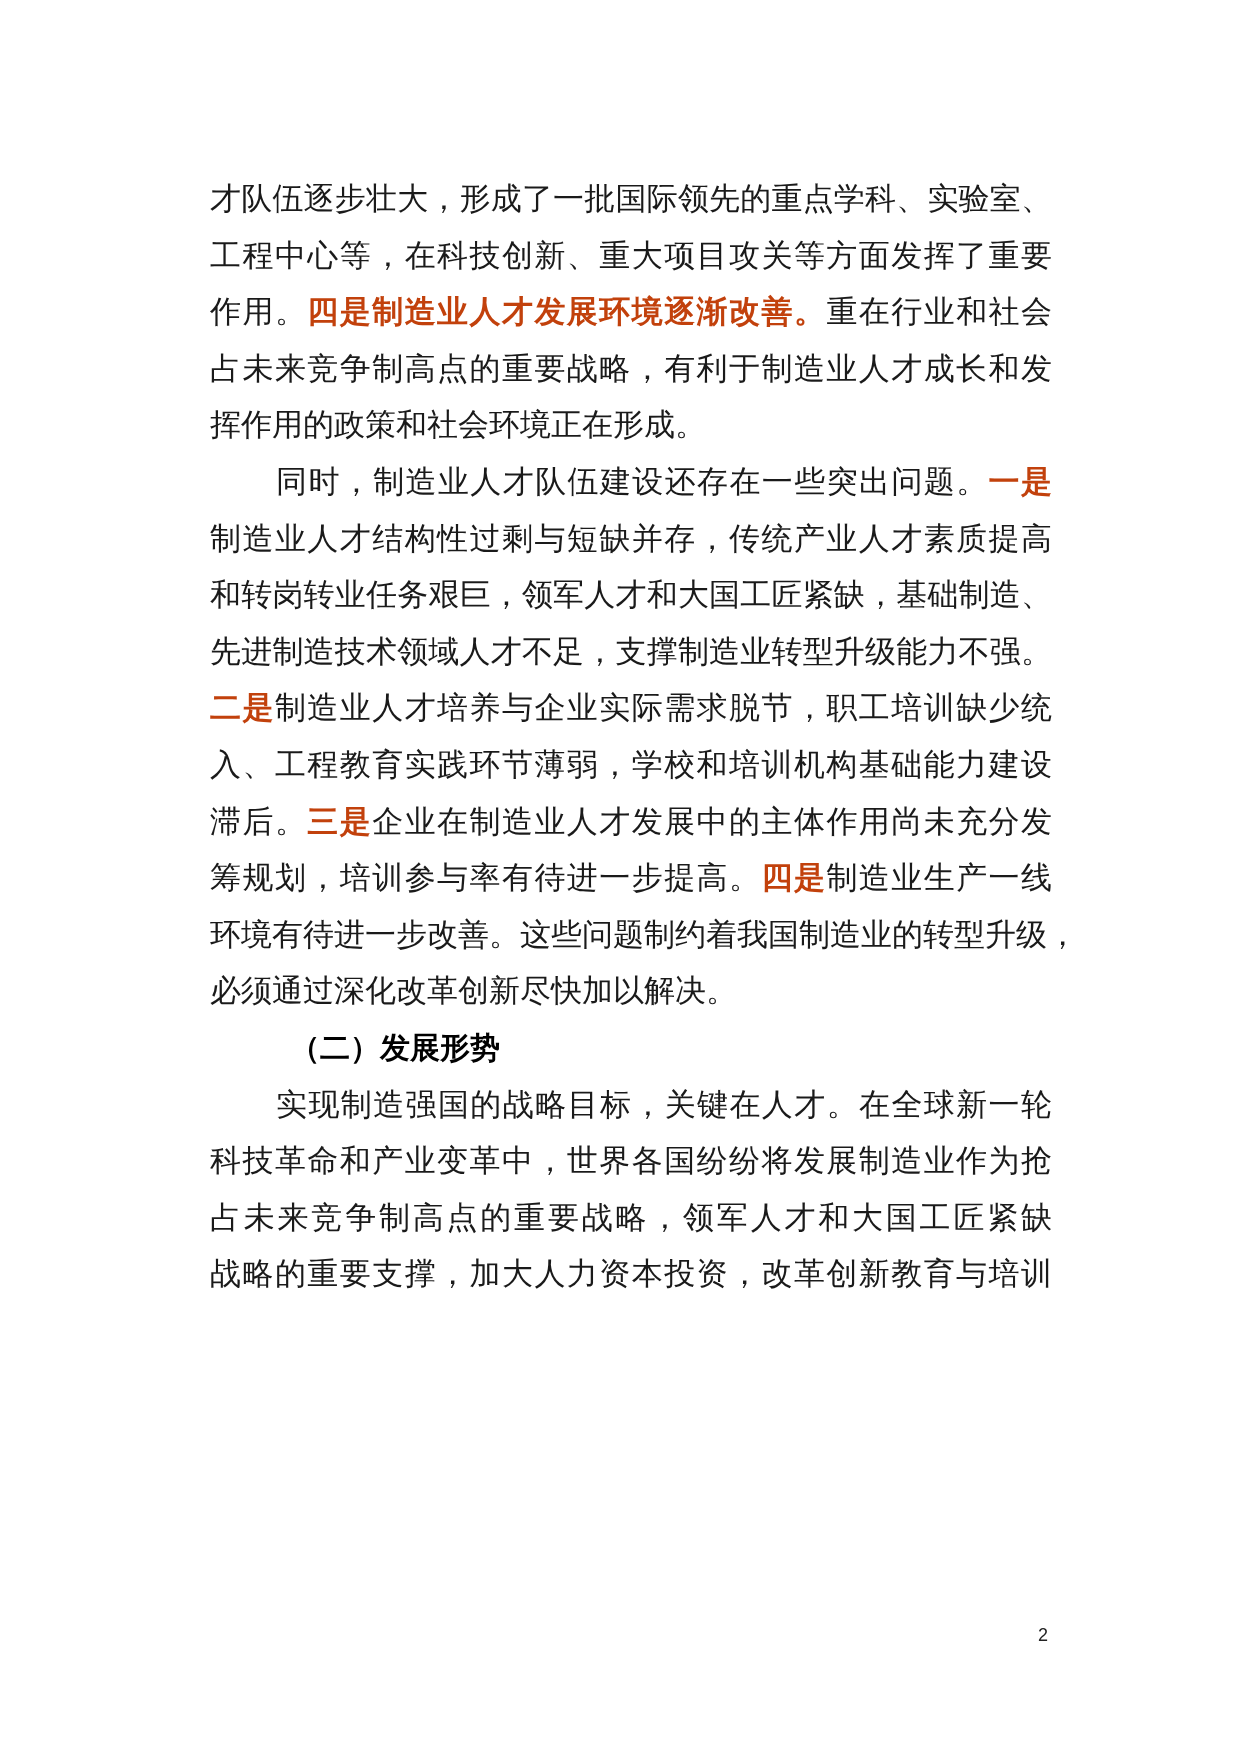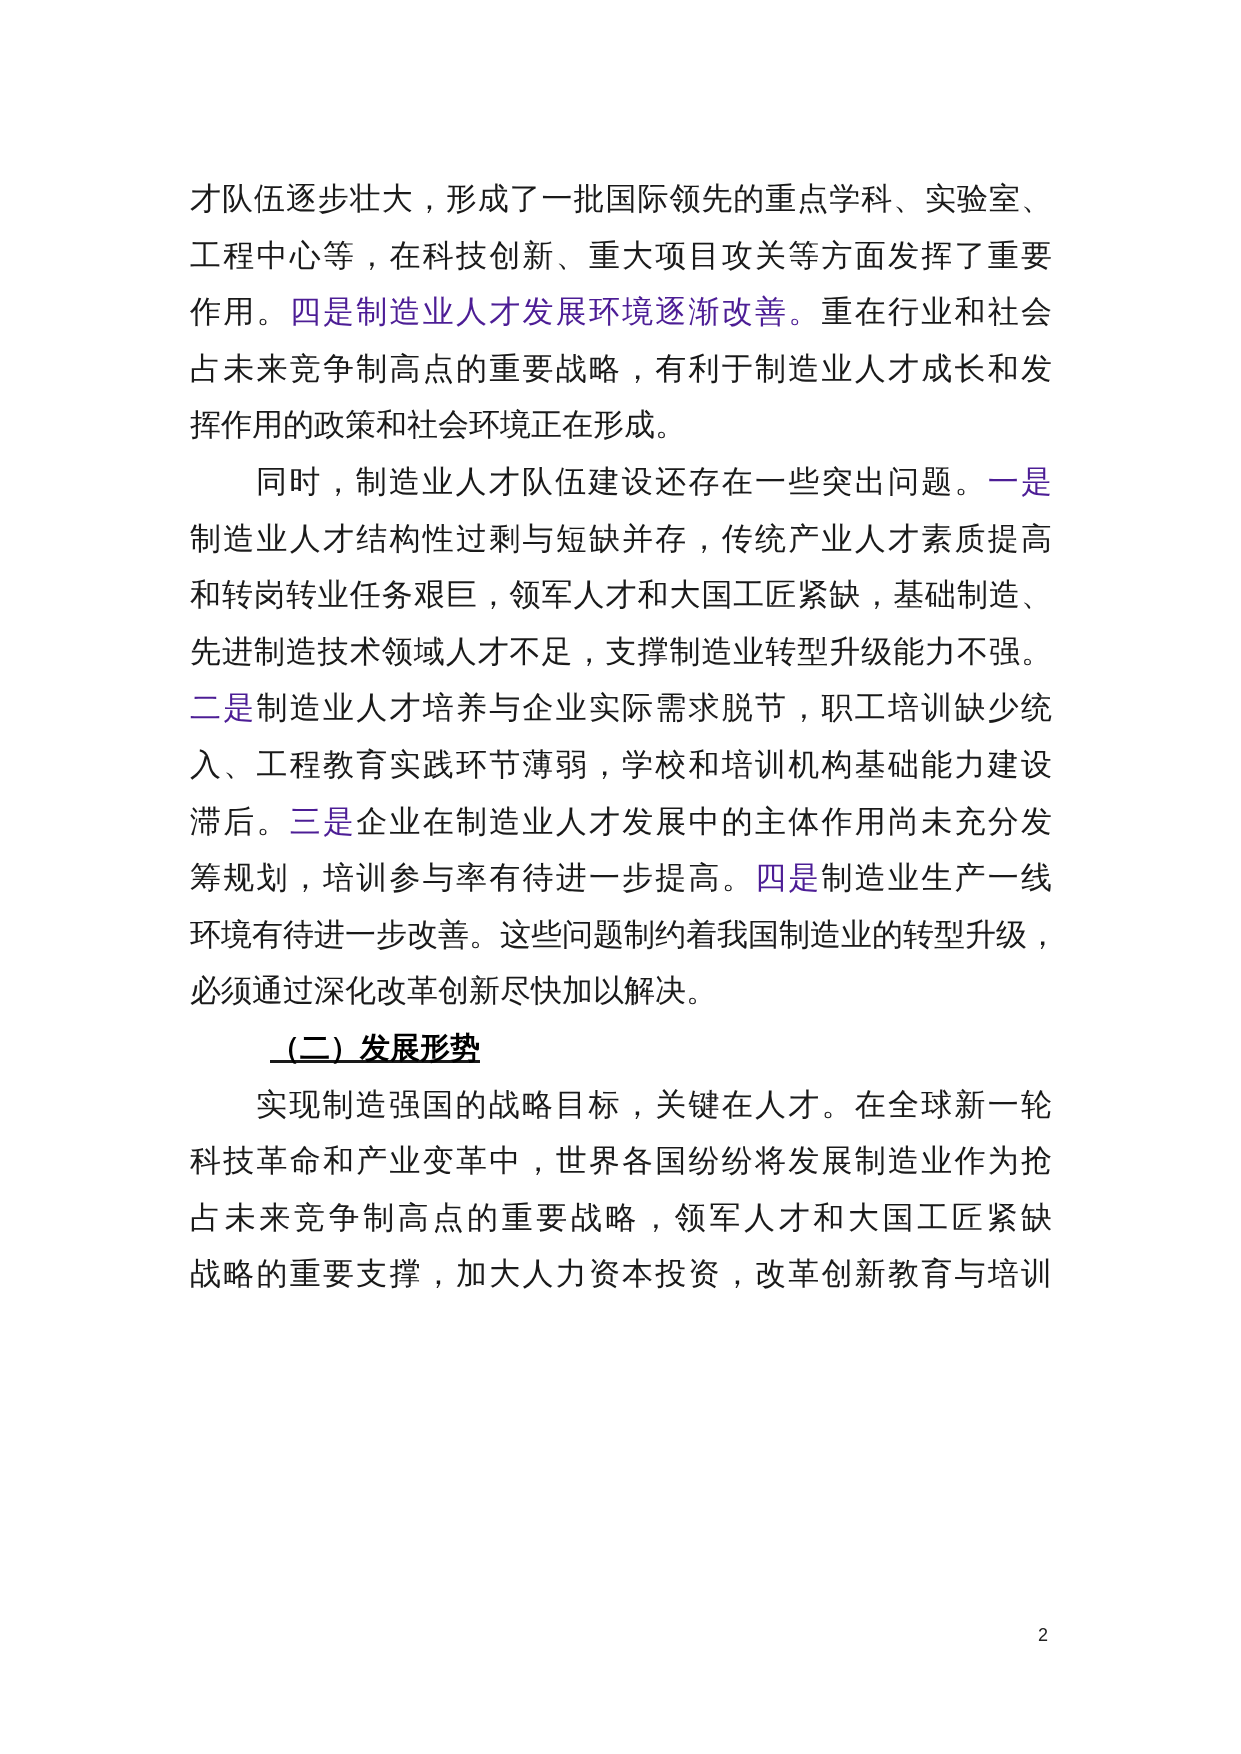--- a/index.html
+++ b/index.html
@@ -8,25 +8,26 @@
   .line {
     font-family: "DejaVu Serif", "Liberation Serif", serif;
     font-size: 31px;
     color: #1a1a1a;
     height: 56.6px;
     line-height: 56.6px;
     white-space: nowrap;
     text-align: justify;
     text-align-last: justify;
     letter-spacing: 0;
+    margin-left: 20px;
   }
   .line.last { text-align-last: left; }
   .indent { padding-left: 66px; }
-  .heading-indent { padding-left: 80px; text-decoration: underline; }
-  b, .bold { font-family: "DejaVu Sans", "Liberation Sans", sans-serif; font-weight: normal; color: #4c1d95; }
+  .heading-indent { padding-left: 80px; }
+  b, .bold { font-family: "DejaVu Sans", "Liberation Sans", sans-serif; font-weight: bold; color: #c2410c; }
   .heading { font-family: "DejaVu Sans", "Liberation Sans", sans-serif; font-weight: bold; font-size: 30px; color: #000; }
   .page-number {
     position: absolute; left: 1038px; top: 1625px;
     font-family: "Liberation Sans", sans-serif; font-size: 18px; color: #222;
   }
 </style>
 </head>
 <body>
 
 <div class="page" id="doc">

